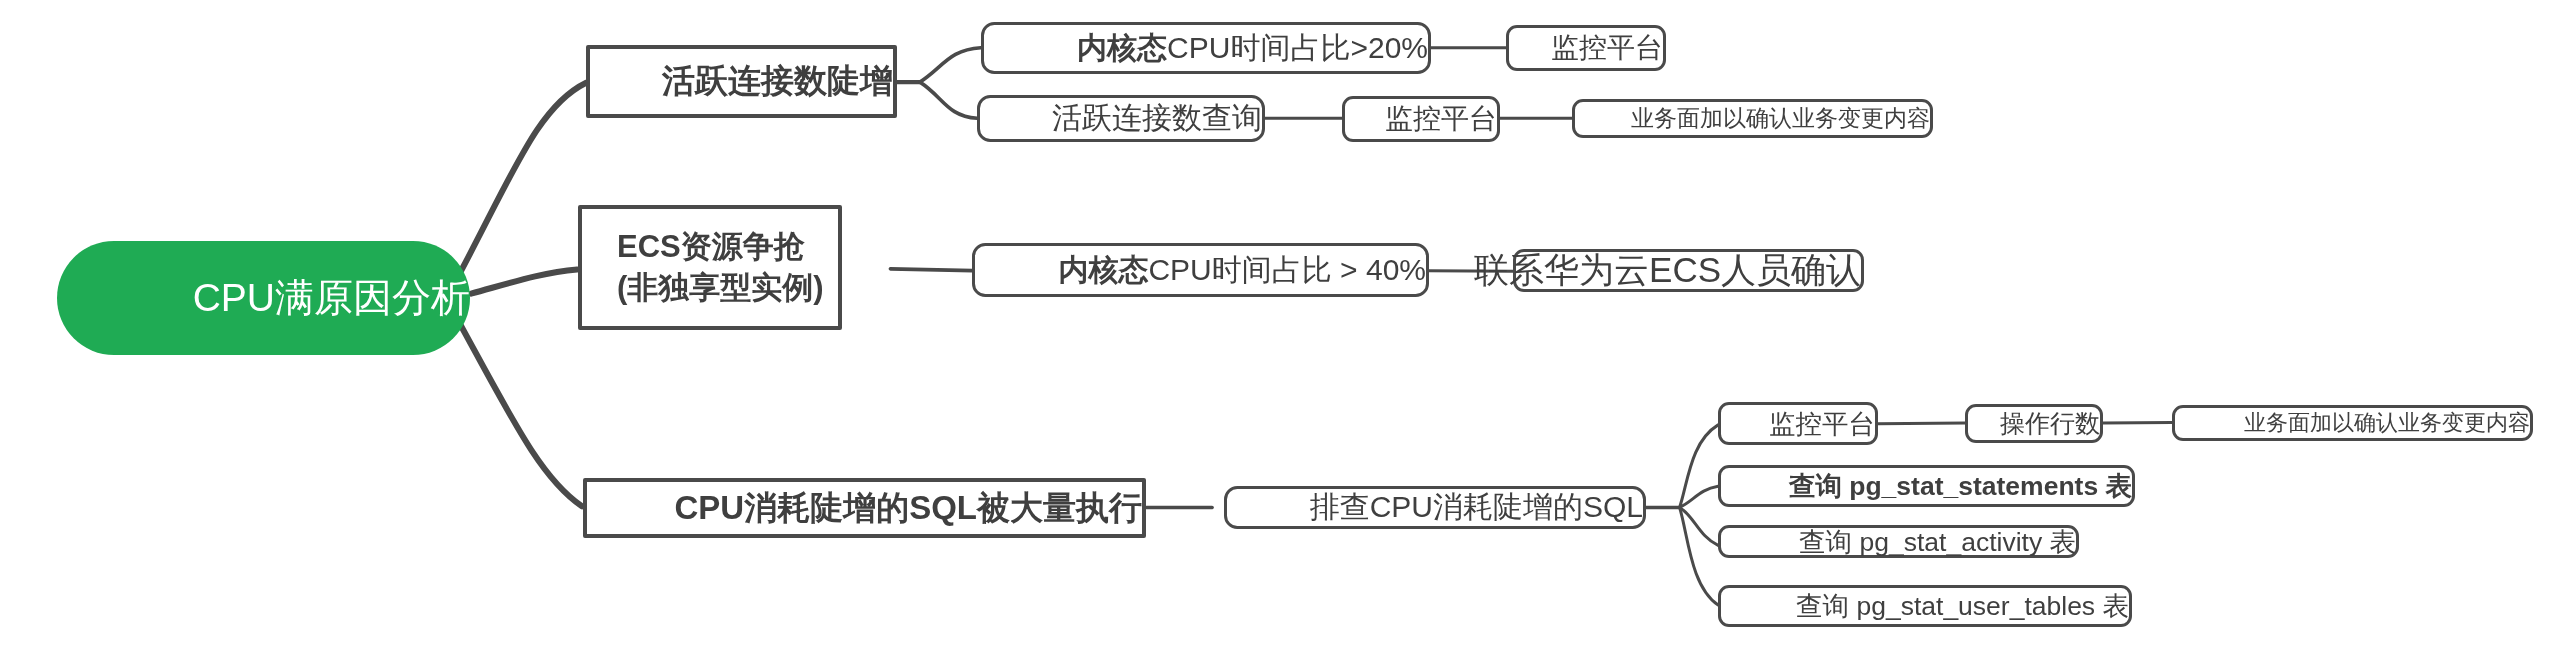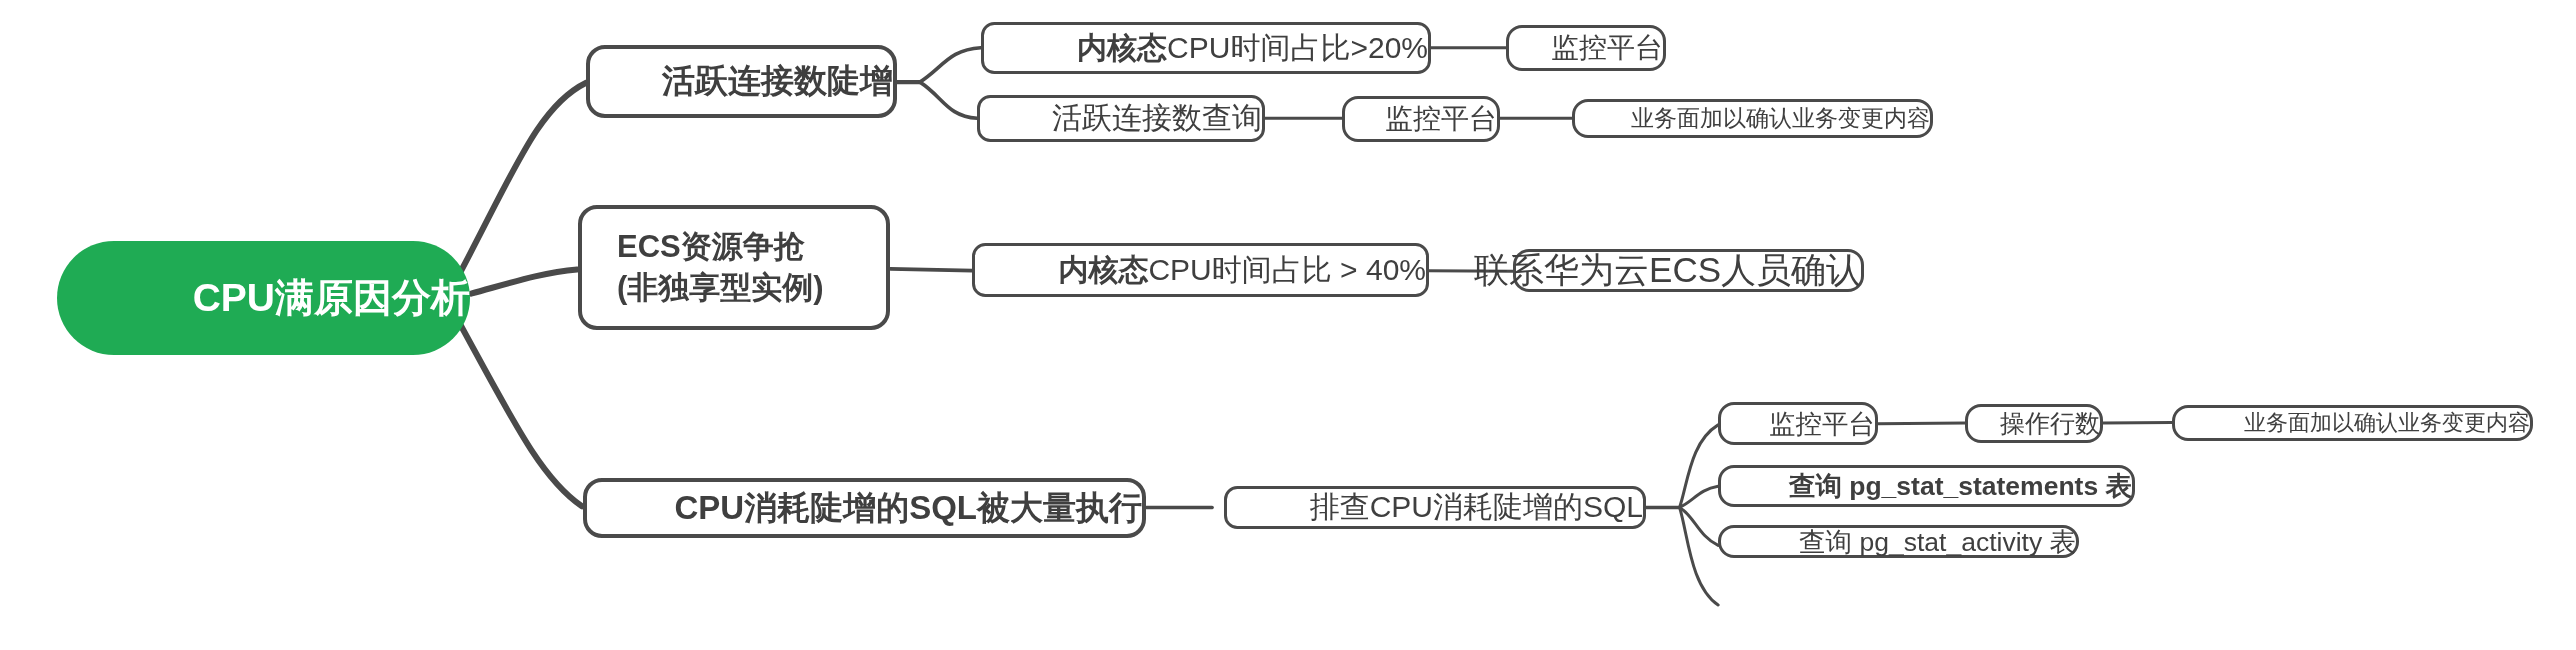--- a/index.html
+++ b/index.html
@@ -20,25 +20,25 @@
     display:flex;align-items:center;justify-content:flex-end;
     color:#3f3f3f;
     white-space:nowrap;
   }
   .node .b{font-weight:bold;}
   .root{
     background:#1fab54;
     border:none;
     border-radius:58px;
     color:#ffffff;
-    font-size:39px;font-weight:bold;
+    font-size:39px;font-weight:normal;
   }
-  .lvl1{border-width:4.2px;border-radius:19px;font-weight:bold;}
+  .lvl1{border-width:4.2px;border-radius:2px;font-weight:bold;}
   .lvl2{border-width:3.6px;border-radius:13.3px;}
-  .lvl3{border-width:3px;border-radius:16px;}
+  .lvl3{border-width:3px;border-radius:11px;}
   .two-line{flex-direction:column;align-items:flex-start;justify-content:center;padding-left:35px;line-height:1.32;}
 </style>
 </head>
 <body>
 
 <div id="canvas">
 
   <svg id="edges" viewBox="0 0 4276 1080" fill="none" stroke="#4a4a4a" stroke-linecap="round">
 
     <path stroke-width="10" d="M 765 450 C 855 280, 895 175, 973 137"></path>
@@ -89,21 +89,21 @@
   </div>
 
   <div class="node lvl3" style="left:1342px;top:96px;width:158px;height:46px;font-size:28px;">
     <span>监控平台</span>
   </div>
 
   <div class="node lvl3" style="left:1572px;top:99px;width:361px;height:39px;font-size:23px;">
     <span>业务面加以确认业务变更内容</span>
   </div>
 
-  <div class="node lvl1 two-line" style="left:578px;top:205px;width:312px;height:125px;font-size:31px;">
+  <div class="node lvl1 two-line" style="left:578px;top:205px;width:264px;height:125px;font-size:31px;">
     <span>ECS资源争抢</span>
     <span>(非独享型实例)</span>
   </div>
 
   <div class="node lvl2" style="left:972px;top:243px;width:457px;height:54px;font-size:30px;">
     <span class="b">内核态</span>
       <span>CPU时间占比 &gt; 40%</span>
   </div>
 
   <div class="node lvl3" style="left:1513px;top:249px;width:351px;height:43px;font-size:35px;">
@@ -131,15 +131,18 @@
   </div>
 
   <div class="node lvl3" style="left:1718px;top:465px;width:417px;height:42px;font-size:26.5px;font-weight:bold;">
     <span>查询 pg_stat_statements 表</span>
   </div>
 
   <div class="node lvl3" style="left:1718px;top:525px;width:361px;height:33px;font-size:26.5px;">
     <span>查询 pg_stat_activity 表</span>
   </div>
 
+  <div class="node lvl3" style="left:1718px;top:585px;width:414px;height:42px;font-size:26.5px;">
+    <span>查询 pg_stat_user_tables 表</span>
+  </div>
 
 </div>
 
 
 </body></html>

